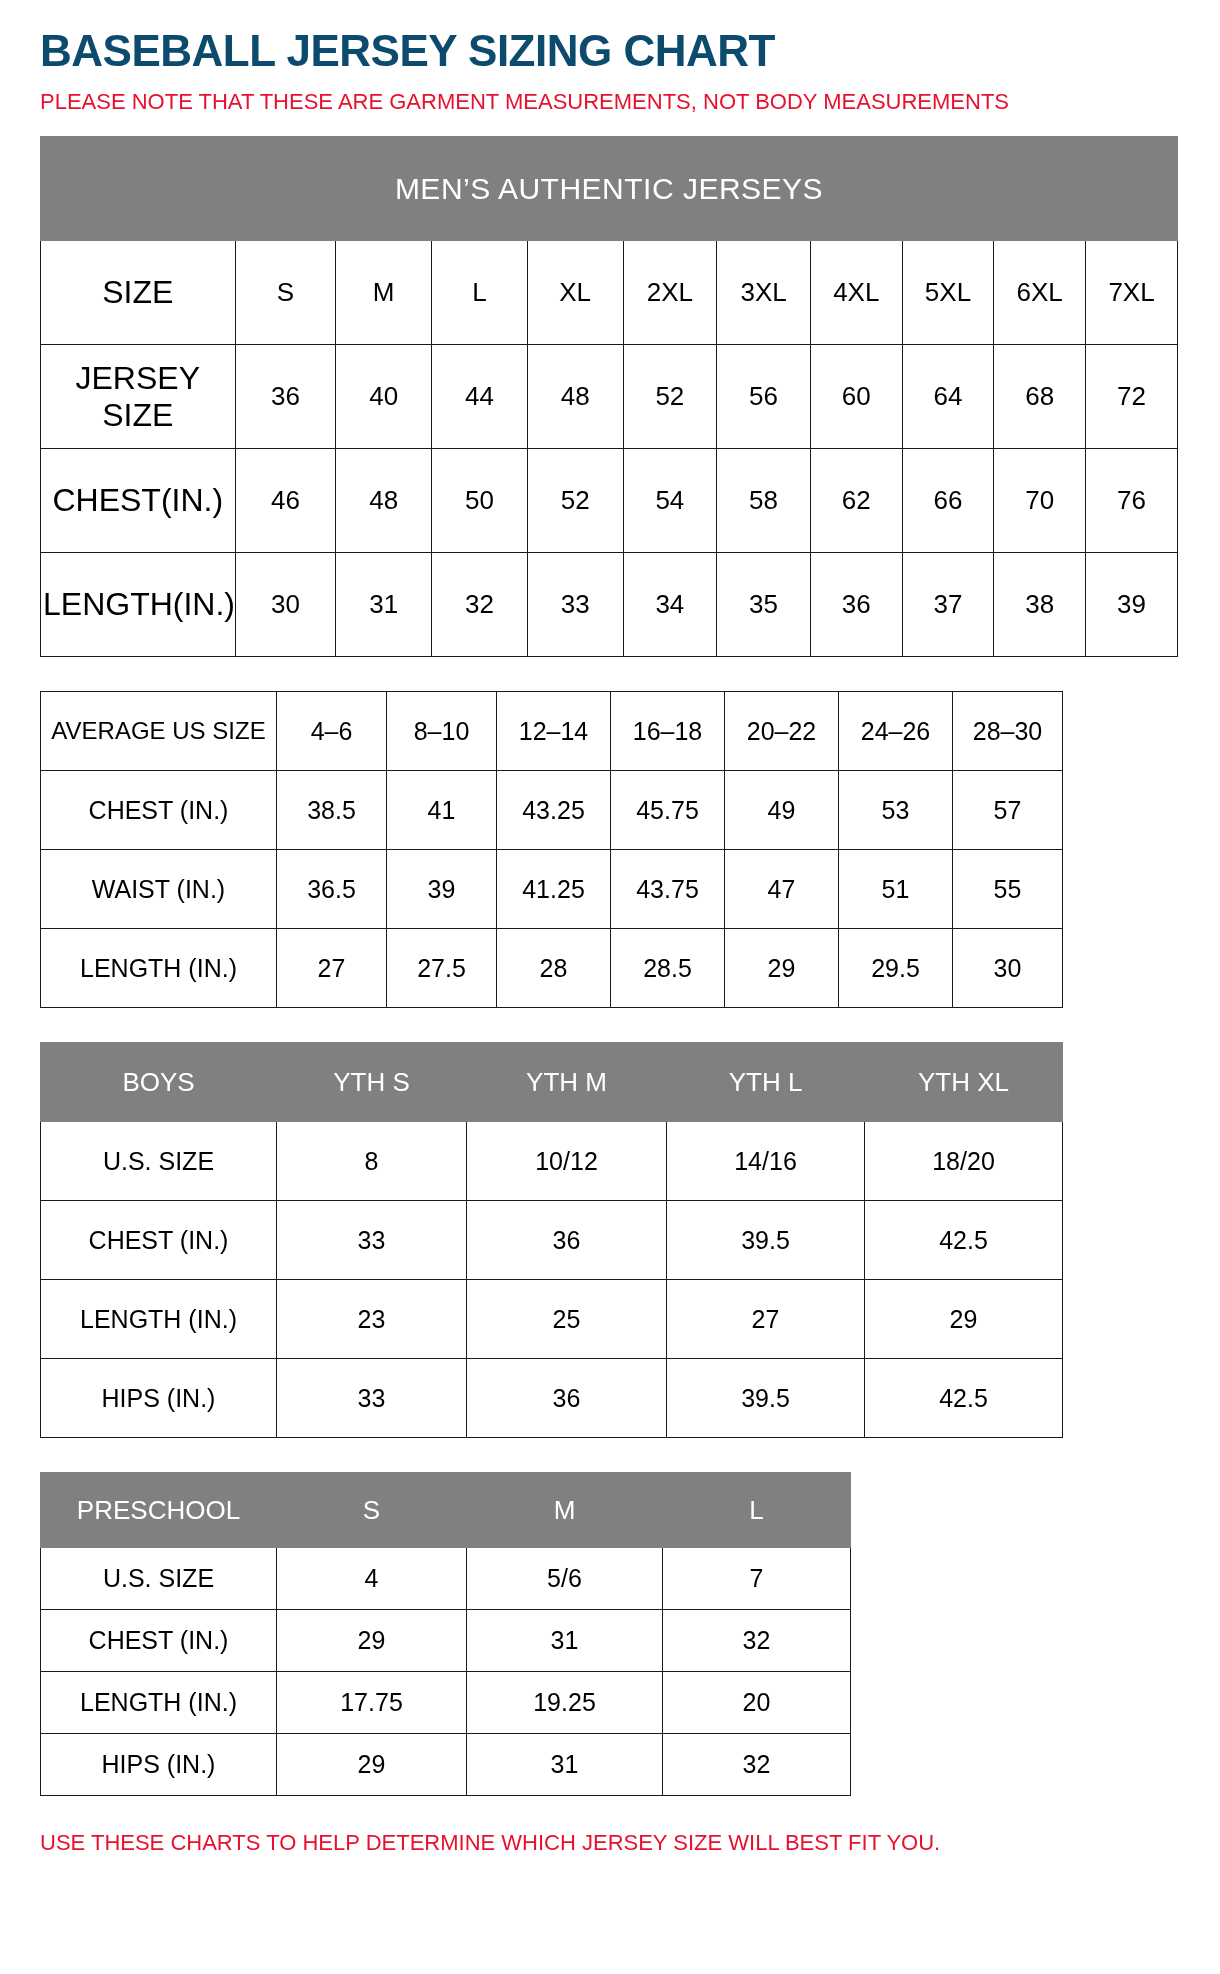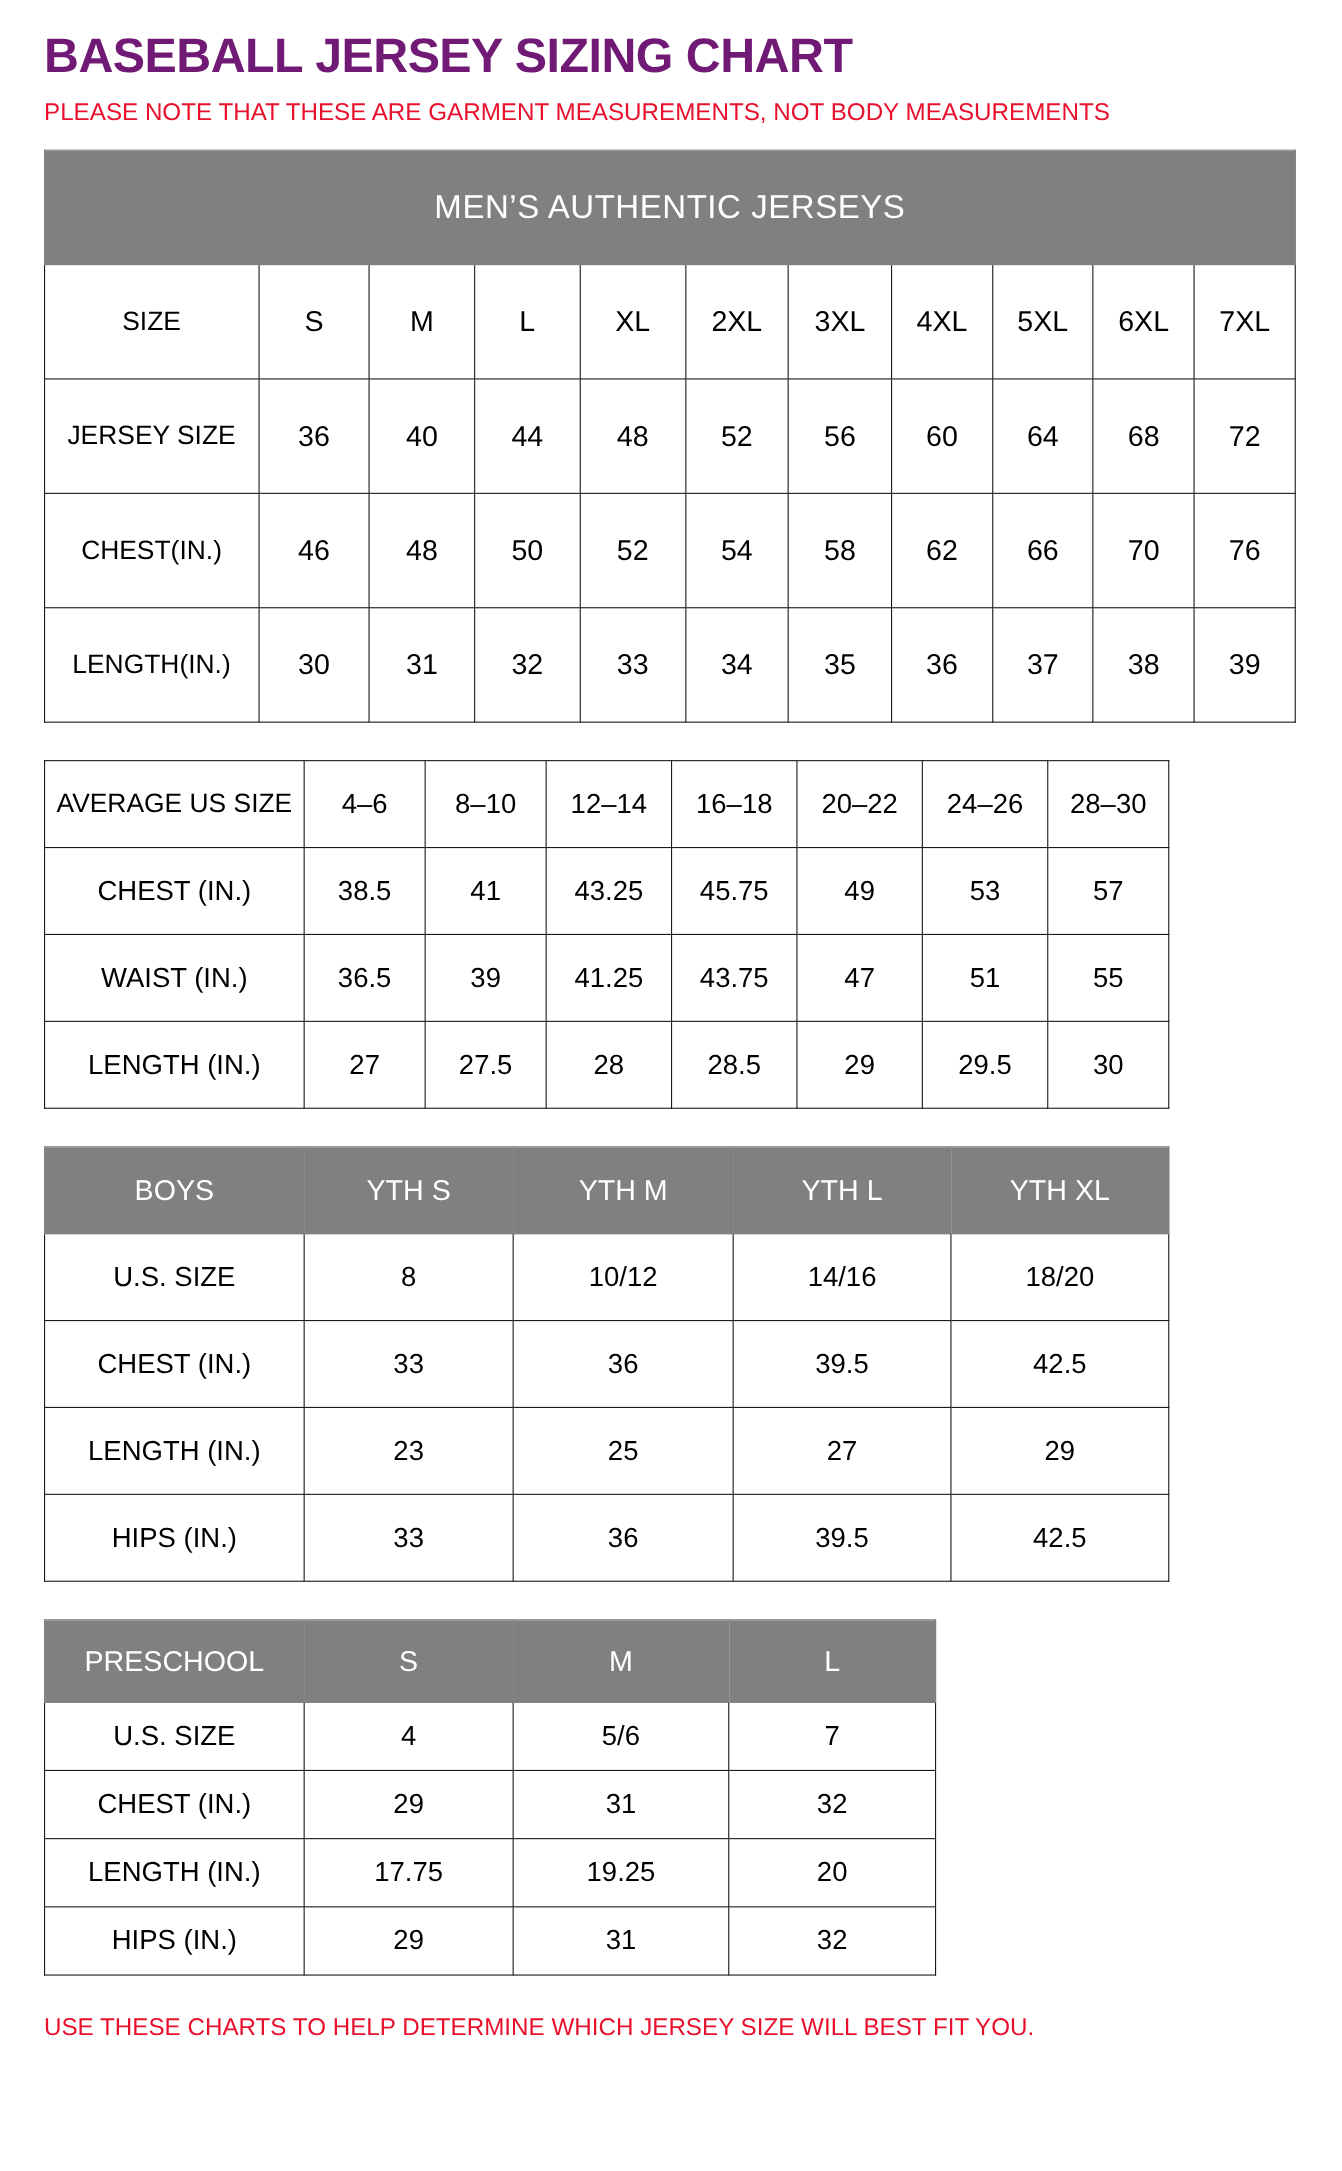--- a/index.html
+++ b/index.html
@@ -14,21 +14,21 @@
     color: #000000;
     box-sizing: border-box;
     padding: 22px 40px 0 40px;
   }
   .page-title {
     font-size: 44px;
     font-weight: bold;
     letter-spacing: -0.5px;
     line-height: 1.05;
     margin: 6px 0 14px 0;
-    color: #701a75;
+    color: #0c4a6e;
   }
   .note {
     color: #e8112d;
     font-size: 22px;
     line-height: 1.28;
     margin-bottom: 20px;
     max-width: 1110px;
   }
   table {
     border-collapse: collapse;
@@ -50,21 +50,21 @@
     border: 1px solid #808080;
   }
   
   #mens-table { width: 1138px; }
   #mens-table .band td {
     font-size: 30px;
     height: 68px;
     letter-spacing: 0.5px;
   }
   #mens-table tr { height: 104px; }
-  #mens-table td.rowhead { font-size: 24px; }
+  #mens-table td.rowhead { font-size: 32px; }
   #mens-table td { font-size: 26px; }
   
   #womens-table { width: 1022px; }
   #womens-table tr { height: 79px; }
   #womens-table .band td { font-size: 26px; height: 74px; }
   #womens-table td { font-size: 25px; }
   #womens-table .two-line { font-size: 24px; line-height: 1.1; }
   
   #boys-table { width: 1022px; padding-left: 37px; }
   #boys-table tr { height: 79px; }

